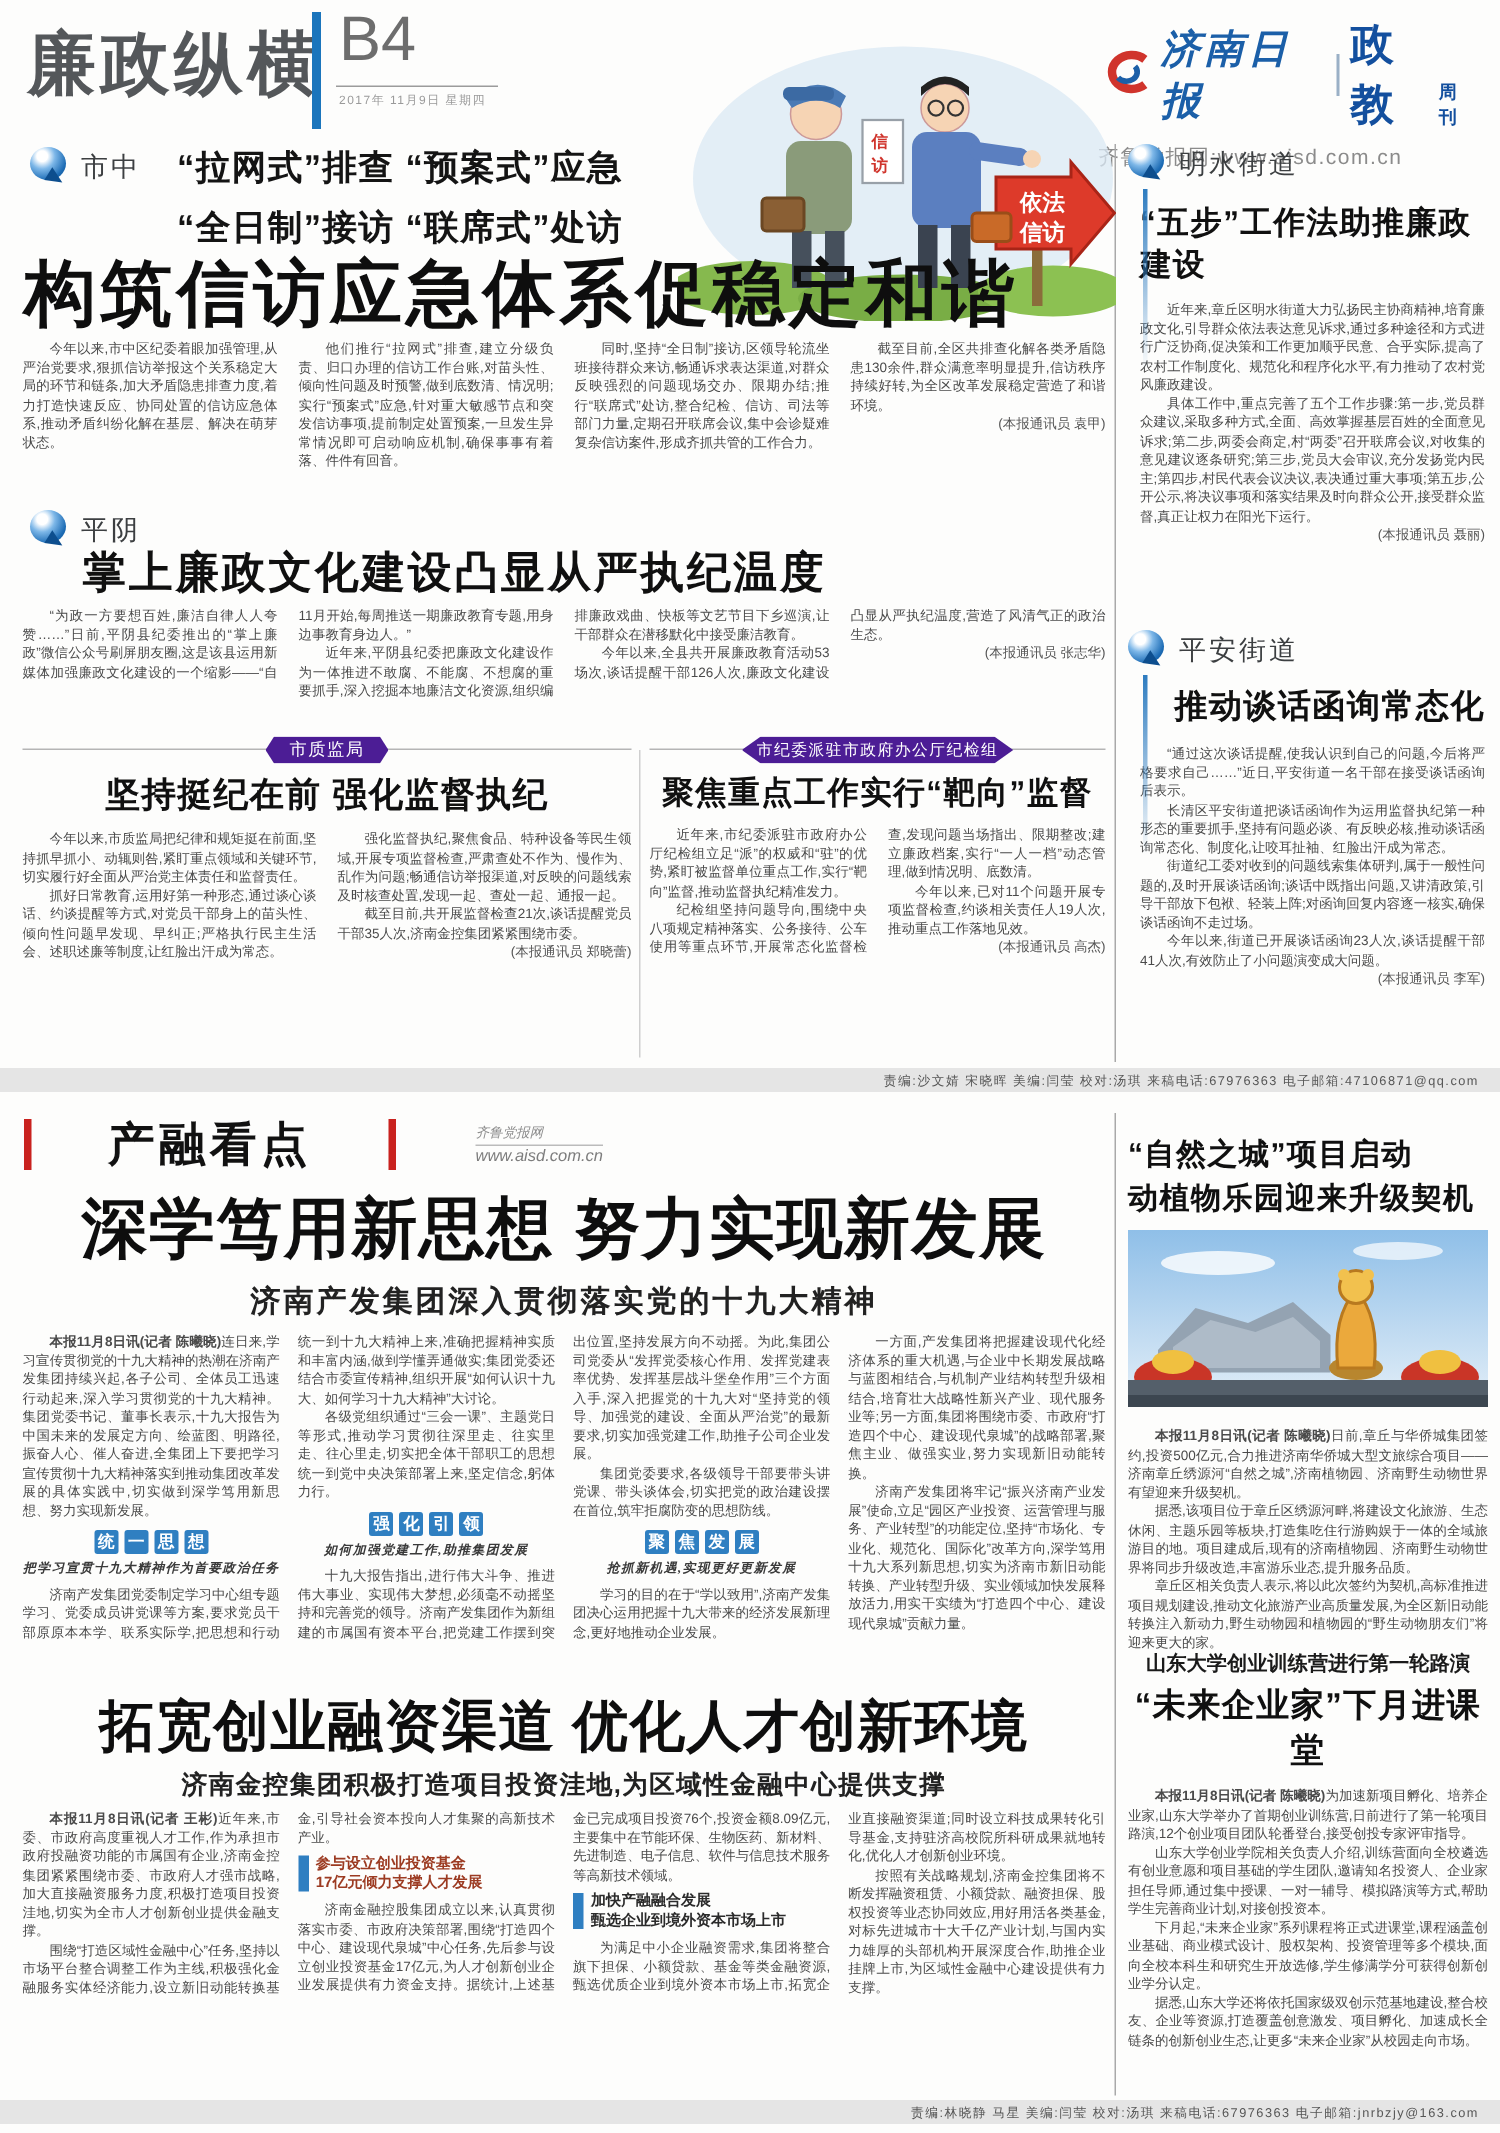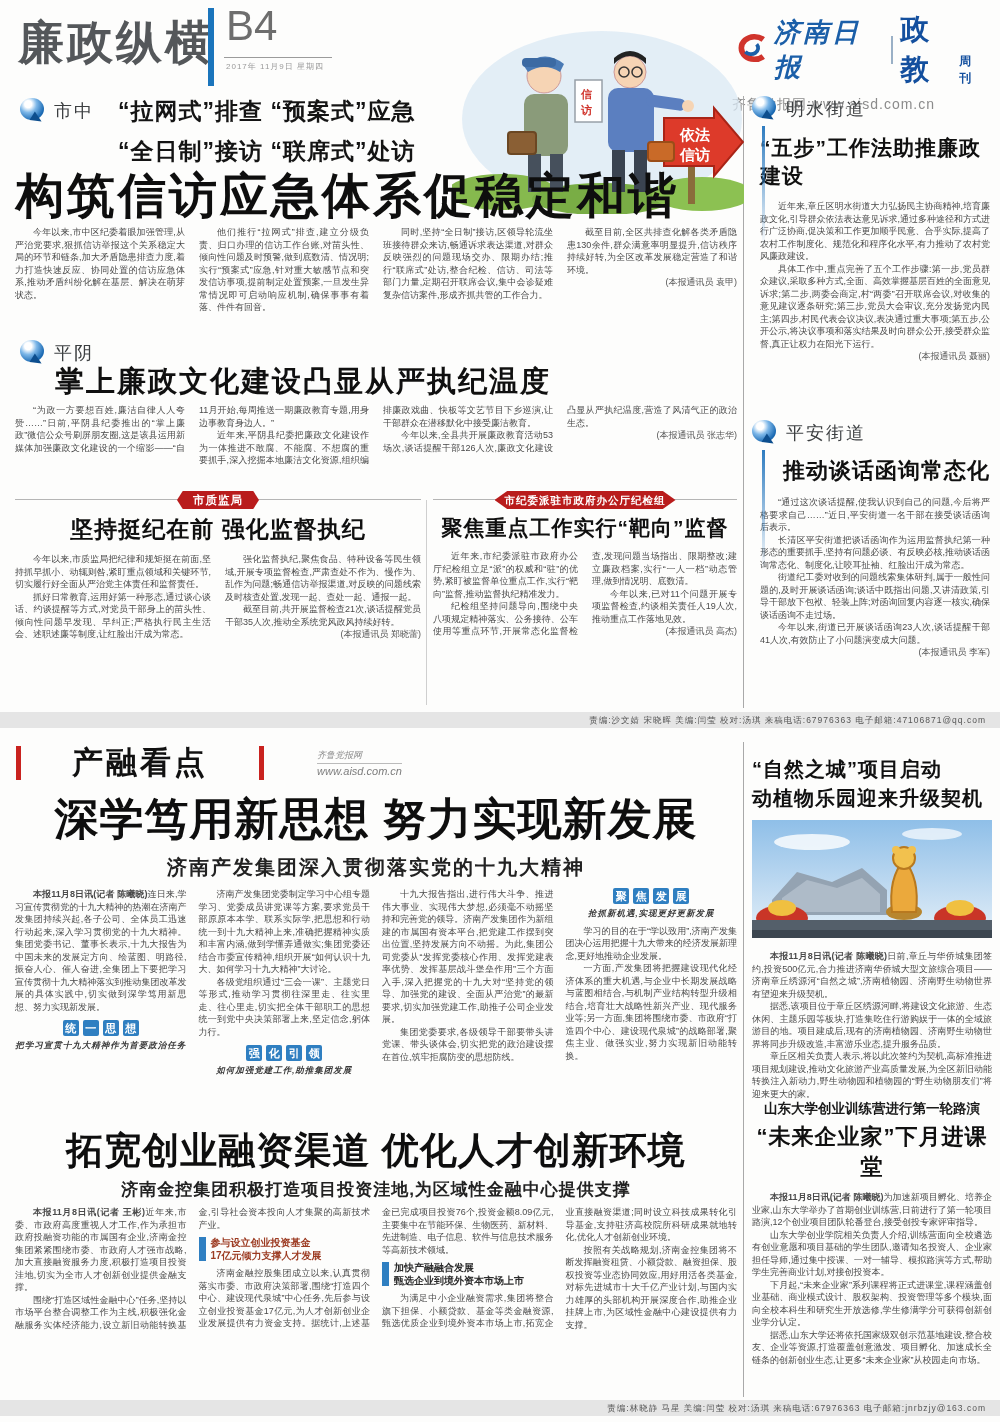--- a/index.html
+++ b/index.html
@@ -41,22 +41,22 @@
   .body-cols{font-size:9px;line-height:12.5px;color:#4a4a4a;text-align:justify;overflow:hidden;}
   .body-cols p{margin:0;text-indent:2em;}
   .body-cols .byline{text-align:right;text-indent:0;color:#555;}
   .cols4{column-count:4;column-gap:14px;}
   .cols2{column-count:2;column-gap:14px;}
   .vdiv{width:1px;background:#a9a9a9;}
 
   
   .ribbon{position:relative;text-align:center;height:18px;}
   .ribbon-rule{position:absolute;left:0;right:0;top:9px;height:1px;background:#b5b5b5;}
-  .ribbon-tag{position:relative;display:inline-block;background:#b91c1c;color:#fff;font-size:11.5px;
-      font-weight:bold;line-height:18px;padding:0 16px;letter-spacing:1px;
+  .ribbon-tag{position:relative;display:inline-block;background:#4c1d95;color:#fff;font-size:11.5px;
+      font-weight:normal;line-height:18px;padding:0 16px;letter-spacing:1px;
       clip-path:polygon(7% 0,93% 0,100% 50%,93% 100%,7% 100%,0 50%);}
 
   
   .inline-subhead{text-align:center;margin:7px 0 5px;text-indent:0;}
   .subhead-box{display:inline-block;width:16px;height:16px;line-height:16px;margin:0 2px;
       background:#2f7fc1;color:#fff;font-size:11px;font-weight:bold;border-radius:2px;text-align:center;}
   .subhead-tagline{font-family:"Liberation Serif","DejaVu Serif",serif;font-style:italic;font-weight:bold;
       font-size:8.5px;color:#3a3a3a;margin-top:3px;letter-spacing:1px;}
 
   
@@ -179,21 +179,21 @@
   <div class="abs" style="left:15px;top:490px;width:406px;">
     <div class="ribbon">
       <span class="ribbon-rule"></span>
       <span class="ribbon-tag">市质监局</span>
     </div>
     <div class="headline-m" style="margin-top:6px;">坚持挺纪在前  强化监督执纪</div>
     <div class="body-cols cols2" style="margin-top:8px;height:160px;">
         <p>今年以来,市质监局把纪律和规矩挺在前面,坚持抓早抓小、动辄则咎,紧盯重点领域和关键环节,切实履行好全面从严治党主体责任和监督责任。</p>
         <p>抓好日常教育,运用好第一种形态,通过谈心谈话、约谈提醒等方式,对党员干部身上的苗头性、倾向性问题早发现、早纠正;严格执行民主生活会、述职述廉等制度,让红脸出汗成为常态。</p>
         <p>强化监督执纪,聚焦食品、特种设备等民生领域,开展专项监督检查,严肃查处不作为、慢作为、乱作为问题;畅通信访举报渠道,对反映的问题线索及时核查处置,发现一起、查处一起、通报一起。</p>
-        <p>截至目前,共开展监督检查21次,谈话提醒党员干部35人次,推动全系统党风政风持续好转。</p>
+        <p>截至目前,共开展监督检查21次,谈话提醒党员干部35人次,济南金控集团紧紧围绕市委。</p>
         <p class="byline">(本报通讯员 郑晓蕾)</p>
       </div>
   </div>
   <div class="abs vdiv" style="left:426px;top:500px;height:205px;background:#cfcfcf;"></div>
 
   <div class="abs" style="left:433px;top:490px;width:304px;">
     <div class="ribbon">
       <span class="ribbon-rule"></span>
       <span class="ribbon-tag" style="font-size:10.5px;padding:0 10px;">市纪委派驻市政府办公厅纪检组</span>
     </div>
@@ -262,20 +262,21 @@
       <p><b>本报11月8日讯(记者 陈曦晓)</b>连日来,学习宣传贯彻党的十九大精神的热潮在济南产发集团持续兴起,各子公司、全体员工迅速行动起来,深入学习贯彻党的十九大精神。集团党委书记、董事长表示,十九大报告为中国未来的发展定方向、绘蓝图、明路径,振奋人心、催人奋进,全集团上下要把学习宣传贯彻十九大精神落实到推动集团改革发展的具体实践中,切实做到深学笃用新思想、努力实现新发展。</p>
       <div class="inline-subhead"><span class="subhead-box">统</span><span class="subhead-box">一</span><span class="subhead-box">思</span><span class="subhead-box">想</span><div class="subhead-tagline">把学习宣贯十九大精神作为首要政治任务</div></div>
       <p>济南产发集团党委制定学习中心组专题学习、党委成员讲党课等方案,要求党员干部原原本本学、联系实际学,把思想和行动统一到十九大精神上来,准确把握精神实质和丰富内涵,做到学懂弄通做实;集团党委还结合市委宣传精神,组织开展“如何认识十九大、如何学习十九大精神”大讨论。</p>
       <p>各级党组织通过“三会一课”、主题党日等形式,推动学习贯彻往深里走、往实里走、往心里走,切实把全体干部职工的思想统一到党中央决策部署上来,坚定信念,躬体力行。</p>
       <div class="inline-subhead"><span class="subhead-box">强</span><span class="subhead-box">化</span><span class="subhead-box">引</span><span class="subhead-box">领</span><div class="subhead-tagline">如何加强党建工作,助推集团发展</div></div>
       <p>十九大报告指出,进行伟大斗争、推进伟大事业、实现伟大梦想,必须毫不动摇坚持和完善党的领导。济南产发集团作为新组建的市属国有资本平台,把党建工作摆到突出位置,坚持发展方向不动摇。为此,集团公司党委从“发挥党委核心作用、发挥党建表率优势、发挥基层战斗堡垒作用”三个方面入手,深入把握党的十九大对“坚持党的领导、加强党的建设、全面从严治党”的最新要求,切实加强党建工作,助推子公司企业发展。</p>
       <p>集团党委要求,各级领导干部要带头讲党课、带头谈体会,切实把党的政治建设摆在首位,筑牢拒腐防变的思想防线。</p>
       <div class="inline-subhead"><span class="subhead-box">聚</span><span class="subhead-box">焦</span><span class="subhead-box">发</span><span class="subhead-box">展</span><div class="subhead-tagline">抢抓新机遇,实现更好更新发展</div></div>
       <p>学习的目的在于“学以致用”,济南产发集团决心运用把握十九大带来的经济发展新理念,更好地推动企业发展。</p>
       <p>一方面,产发集团将把握建设现代化经济体系的重大机遇,与企业中长期发展战略与蓝图相结合,与机制产业结构转型升级相结合,培育壮大战略性新兴产业、现代服务业等;另一方面,集团将围绕市委、市政府“打造四个中心、建设现代泉城”的战略部署,聚焦主业、做强实业,努力实现新旧动能转换。</p>
+      <p>济南产发集团将牢记“振兴济南产业发展”使命,立足“园区产业投资、运营管理与服务、产业转型”的功能定位,坚持“市场化、专业化、规范化、国际化”改革方向,深学笃用十九大系列新思想,切实为济南市新旧动能转换、产业转型升级、实业领域加快发展释放活力,用实干实绩为“打造四个中心、建设现代泉城”贡献力量。</p>
     </div>
 
   <div class="abs headline-xl center" style="left:15px;top:1126px;width:722px;font-size:37px;letter-spacing:1px;">拓宽创业融资渠道  优化人才创新环境</div>
   <div class="abs center" style="left:15px;top:1178px;width:722px;font-size:17px;font-weight:bold;color:#222;letter-spacing:1px;">济南金控集团积极打造项目投资洼地,为区域性金融中心提供支撑</div>
   <div class="abs body-cols cols4" style="left:15px;top:1206px;width:722px;height:190px;column-gap:12px;">
       <p><b>本报11月8日讯(记者 王彬)</b>近年来,市委、市政府高度重视人才工作,作为承担市政府投融资功能的市属国有企业,济南金控集团紧紧围绕市委、市政府人才强市战略,加大直接融资服务力度,积极打造项目投资洼地,切实为全市人才创新创业提供金融支撑。</p>
       <p>围绕“打造区域性金融中心”任务,坚持以市场平台整合调整工作为主线,积极强化金融服务实体经济能力,设立新旧动能转换基金,引导社会资本投向人才集聚的高新技术产业。</p>
       <div class="marker-block red">
         <div>参与设立创业投资基金</div>
         <div>17亿元倾力支撑人才发展</div>

